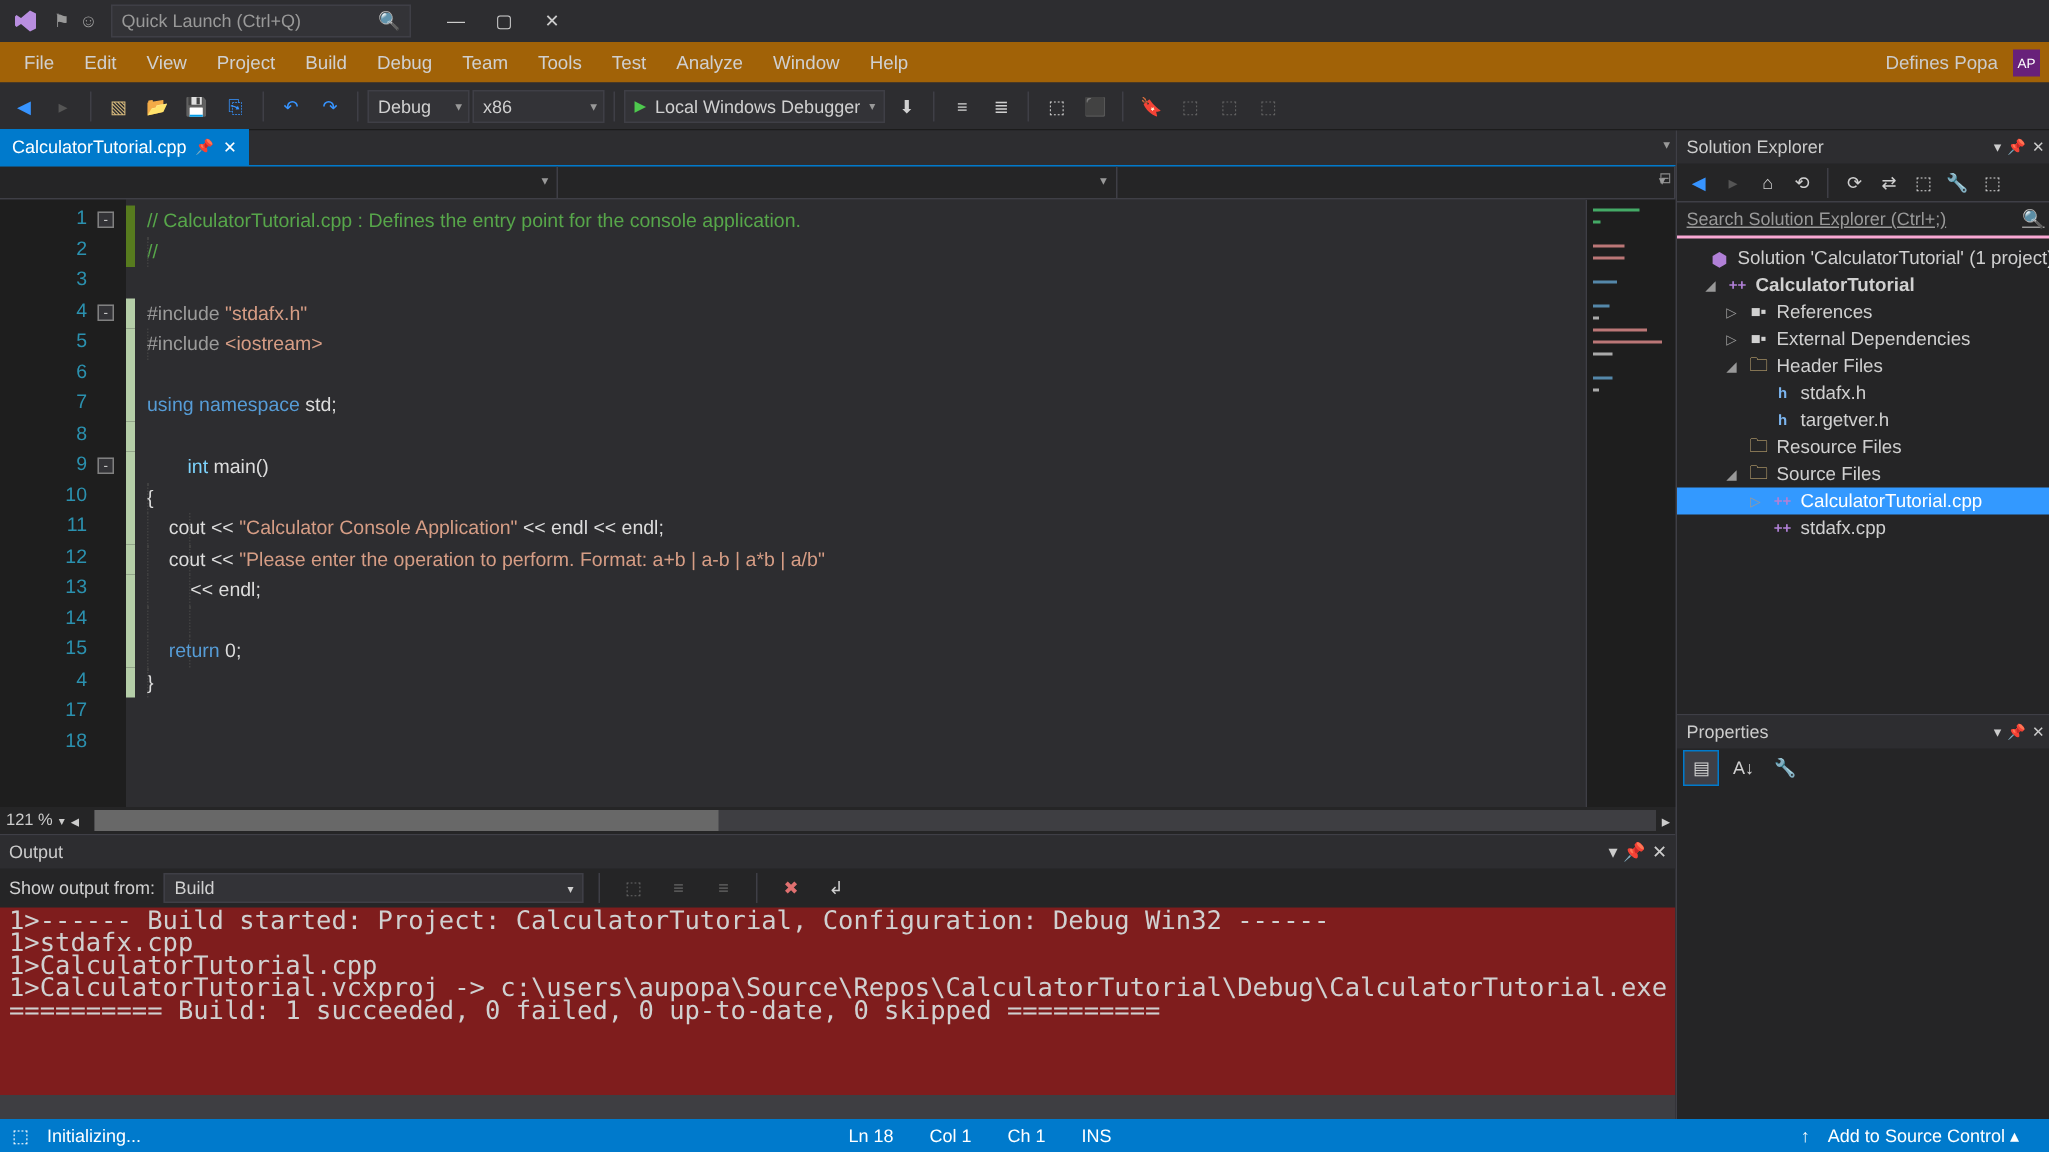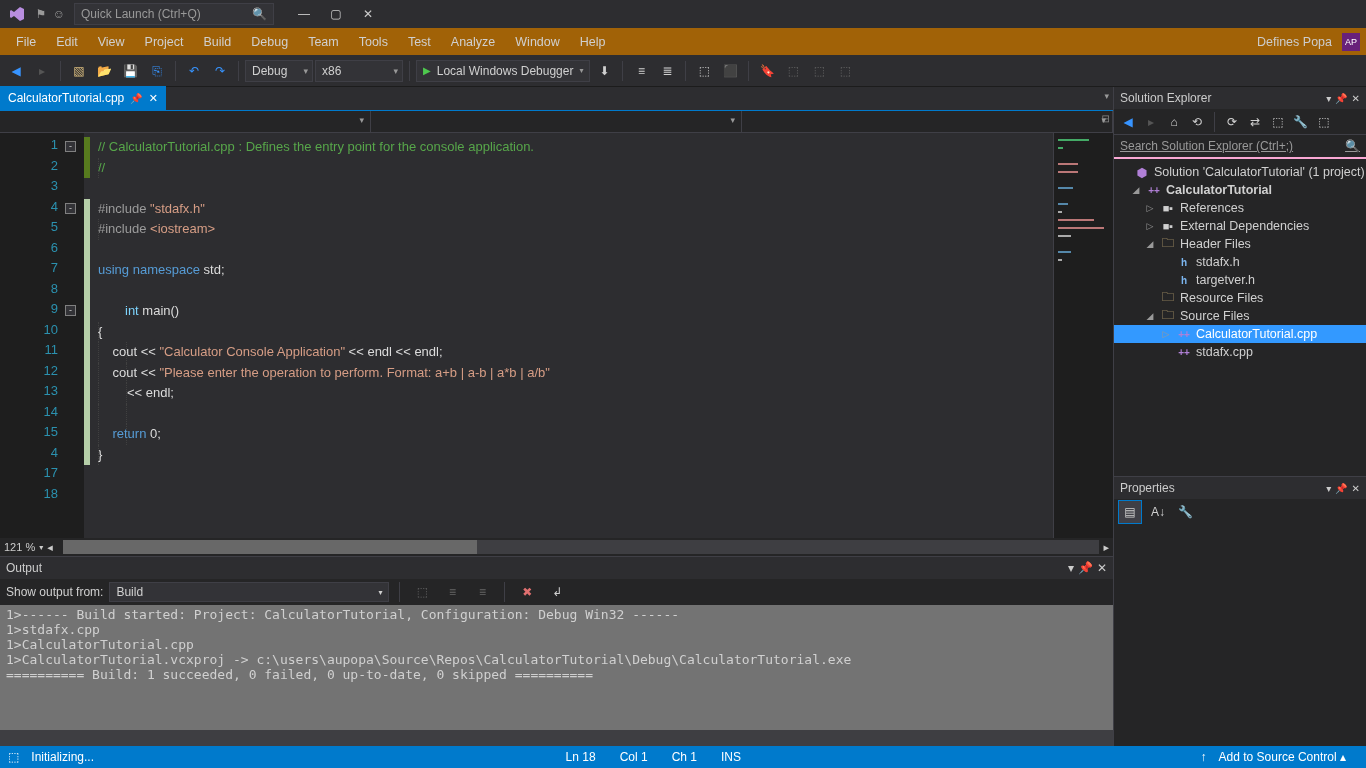--- a/index.html
+++ b/index.html
@@ -52,21 +52,21 @@
 .minimap { width:60px; background:#1e1e1e; border-left:1px solid #3f3f46; position:relative; padding:6px 4px; }
 .mini-line { height:2px; margin-bottom:6px; }
 .zoom-bar { height:18px; background:#252526; display:flex; align-items:center; font-size:11px; color:#ccc; padding:0 4px; gap:4px; }
 .scrollbar-h { flex:1; height:14px; background:#3e3e42; margin-left:6px; position:relative; }
 .scrollbar-h::before { content:""; position:absolute; left:0; top:0; width:40%; height:100%; background:#686868; }
 .output-panel { height:190px; background:#252526; display:flex; flex-direction:column; border-top:1px solid #3f3f46; }
 .output-header { height:22px; background:#2d2d30; display:flex; align-items:center; padding:0 6px; color:#ccc; font-size:12px; position:relative; }
 .output-header .controls { position:absolute; right:6px; display:flex; gap:4px; }
 .output-toolbar { height:26px; display:flex; align-items:center; padding:0 6px; gap:6px; background:#252526; font-size:12px; }
 .output-toolbar .select { background:#333337; border:1px solid #3f3f46; width:280px; height:20px; padding:0 6px; display:flex; align-items:center; justify-content:space-between; }
-.output-body { flex:1; background:#737373; font-family:Consolas,monospace; font-size:13px; color:#d0d0d0; padding:2px 6px; line-height:15px; overflow:auto; white-space:pre; }
+.output-body { flex:1; background:#7f1d1d; font-family:Consolas,monospace; font-size:17px; color:#d0d0d0; padding:2px 6px; line-height:15px; overflow:auto; white-space:pre; }
 .output-scroll { height:16px; background:#3e3e42; }
 .right-pane { width:253px; display:flex; flex-direction:column; background:#252526; border-left:1px solid #3f3f46; }
 .panel-header { height:22px; background:#2d2d30; display:flex; align-items:center; padding:0 6px; color:#ccc; font-size:12px; position:relative; }
 .panel-header .controls { position:absolute; right:6px; display:flex; gap:4px; font-size:10px; }
 .se-toolbar { height:26px; display:flex; align-items:center; padding:0 4px; gap:3px; border-bottom:1px solid #3f3f46; }
 .se-toolbar .btn { width:20px; height:20px; display:flex; align-items:center; justify-content:center; color:#d0d0d0; font-size:12px; }
 .se-search { height:24px; border-bottom:2px solid #f9a8d4; display:flex; align-items:center; padding:0 6px; color:#999; justify-content:space-between;text-decoration:underline; }
 .tree { flex:1; padding:4px 0; font-size:12.5px; color:#d0d0d0; overflow:auto; }
 .tree-row { display:flex; align-items:center; height:18px; padding-left:4px; gap:4px; white-space:nowrap; }
 .tree-row.sel { background:#3399ff; color:#fff; }

